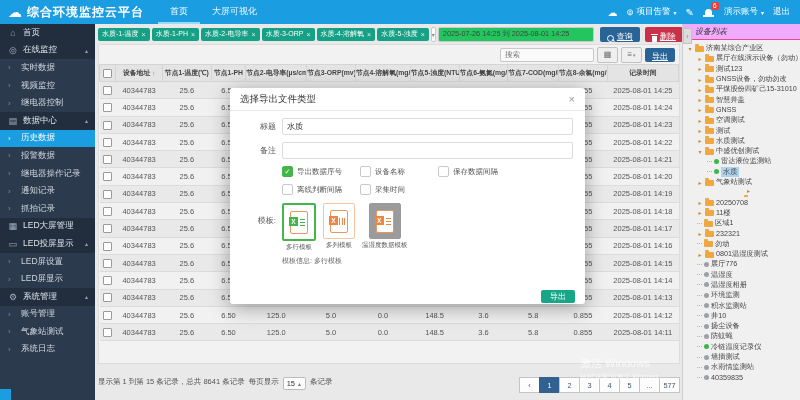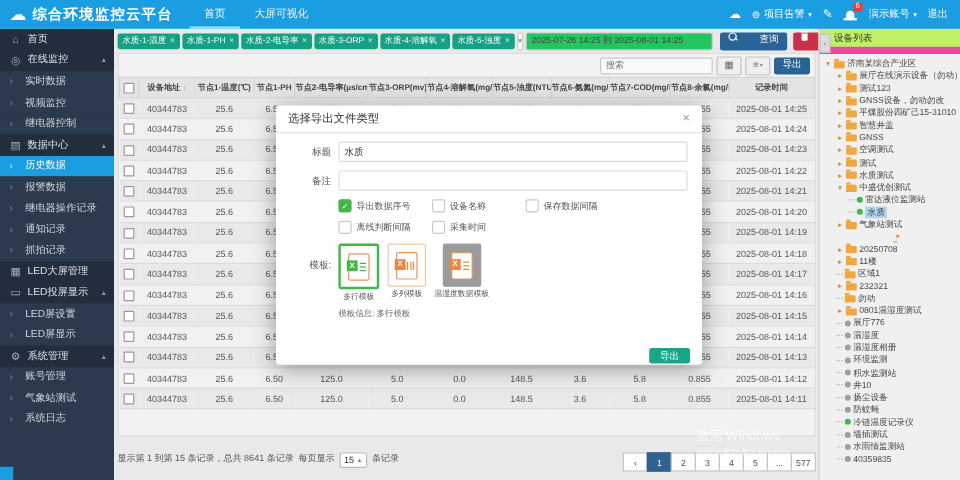--- a/index.html
+++ b/index.html
@@ -33,21 +33,21 @@
   .s-item.active{background:#1b9de2;color:#fff;}
   .s-item.active .pre{color:#dff1fc;}
 
   
   .main{position:absolute;left:95px;right:117px;top:24px;bottom:0;}
   .filterbar{height:20px;display:flex;align-items:center;gap:2px;padding:0 3px;}
   .chip{background:#16a085;color:#fff;font-size:7px;height:13px;display:inline-flex;align-items:center;padding:0 4px;border-radius:2px;gap:3px;white-space:nowrap;cursor:pointer;}
   .chip .x{font-size:7px;opacity:.85;}
   .chip-dd{width:15px;height:13px;background:#fdfdfd;border:1px solid #c9c9c9;border-radius:2px;display:flex;align-items:center;justify-content:center;font-size:6px;color:#888;cursor:pointer;}
   .daterange{height:13px;min-width:146px;background:#22c55e;border:1px solid #c9c9c9;border-radius:2px;font-size:7.3px;color:#444;display:flex;align-items:center;padding:0 4px;white-space:nowrap;cursor:text;}
-  .btn{height:15px;display:inline-flex;align-items:flex-start;gap:19px;padding:0 7px;border-radius:2px;color:#fff;font-size:8px;cursor:pointer;white-space:nowrap;}
+  .btn{height:15px;display:inline-flex;align-items:flex-end;gap:3px;padding:0 7px;border-radius:2px;color:#fff;font-size:8px;cursor:pointer;white-space:nowrap;text-decoration:underline;}
   .btn-query{background:#2a6496;margin-left:4px;}
   .btn-del{background:#c9304a;margin-left:3px;}
   .mag{width:5px;height:5px;border:1px solid #fff;border-radius:50%;position:relative;}
   .mag::after{content:"";position:absolute;left:4px;top:4px;width:3px;height:1px;background:#fff;transform:rotate(45deg);}
   .trash{width:5px;height:6px;background:#fff;border-radius:0 0 1px 1px;position:relative;margin-top:1px;}
   .trash::before{content:"";position:absolute;top:-2px;left:-1px;width:7px;height:1.5px;background:#fff;}
   .miniicons{margin-left:auto;display:flex;gap:3px;}
   .miniicon{width:13px;height:13px;border:1px solid #bbb;background:#f2f2f2;border-radius:2px;font-size:8px;color:#777;display:flex;align-items:center;justify-content:center;cursor:pointer;}
 
   .card{position:absolute;left:3px;right:3px;top:20px;bottom:36px;background:#f2f2f2;border:1px solid #ddd;}
@@ -68,21 +68,21 @@
   .footer{position:absolute;left:3px;right:3px;bottom:7px;height:16px;display:flex;align-items:flex-start;font-size:7.5px;color:#555;gap:4px;}
   .psize{border:1px solid #bbb;background:#fdfdfd;border-radius:2px;padding:1px 3px;display:inline-flex;align-items:center;gap:2px;font-size:7.5px;color:#333;cursor:pointer;}
   .psize .up{font-size:5px;color:#777;}
   .pager{margin-left:auto;display:flex;}
   .page{min-width:13px;height:14px;border:1px solid #c5c5c5;background:#fdfdfd;color:#456;display:flex;align-items:center;justify-content:center;font-size:7.3px;padding:0 3px;margin-left:-1px;cursor:pointer;}
   .page.active{background:#31618e;border-color:#31618e;color:#fff;}
 
   
   .devpanel{position:absolute;top:24px;right:0;width:117px;bottom:0;background:#f0f0f0;border-left:1px solid #cfcfcf;z-index:2;}
   .dp-handle{position:absolute;left:0;top:4px;width:7px;height:14px;background:#dcdcdc;border:1px solid #c2c2c2;font-size:7px;color:#888;display:flex;align-items:center;justify-content:center;cursor:pointer;}
-  .dp-title{height:15px;display:flex;align-items:center;font-size:8px;color:#333;padding-left:12px;border-bottom:6px solid #ec4899;background:#bef264;}
+  .dp-title{height:15px;display:flex;align-items:center;font-size:8px;color:#333;padding-left:12px;border-bottom:1px solid #ec4899;background:#f0abfc;font-style:italic;}
   .tree{padding:3px 0 0 2px;overflow:hidden;height:calc(100% - 18px);}
   .trow{height:10.3px;display:flex;align-items:center;gap:2px;font-size:7.2px;color:#444;white-space:nowrap;cursor:pointer;overflow:hidden;}
   .tc{width:6px;font-size:6px;color:#c98a2e;text-align:center;flex:0 0 6px;}
   .dash{width:5px;border-top:1px dotted #b5b5b5;flex:0 0 5px;}
   .folder{width:9px;height:6px;background:#efa740;border-radius:1px;position:relative;flex:0 0 9px;margin-top:1px;}
   .folder::before{content:"";position:absolute;top:-2px;left:0;width:4px;height:2px;background:#efa740;border-radius:1px 1px 0 0;}
   .dot{width:5px;height:5px;border-radius:50%;flex:0 0 5px;}
   .dot.online{background:#3cb84a;}
   .dot.offline{background:#9aa0a6;}
   .tlabel{overflow:hidden;text-overflow:clip;}

